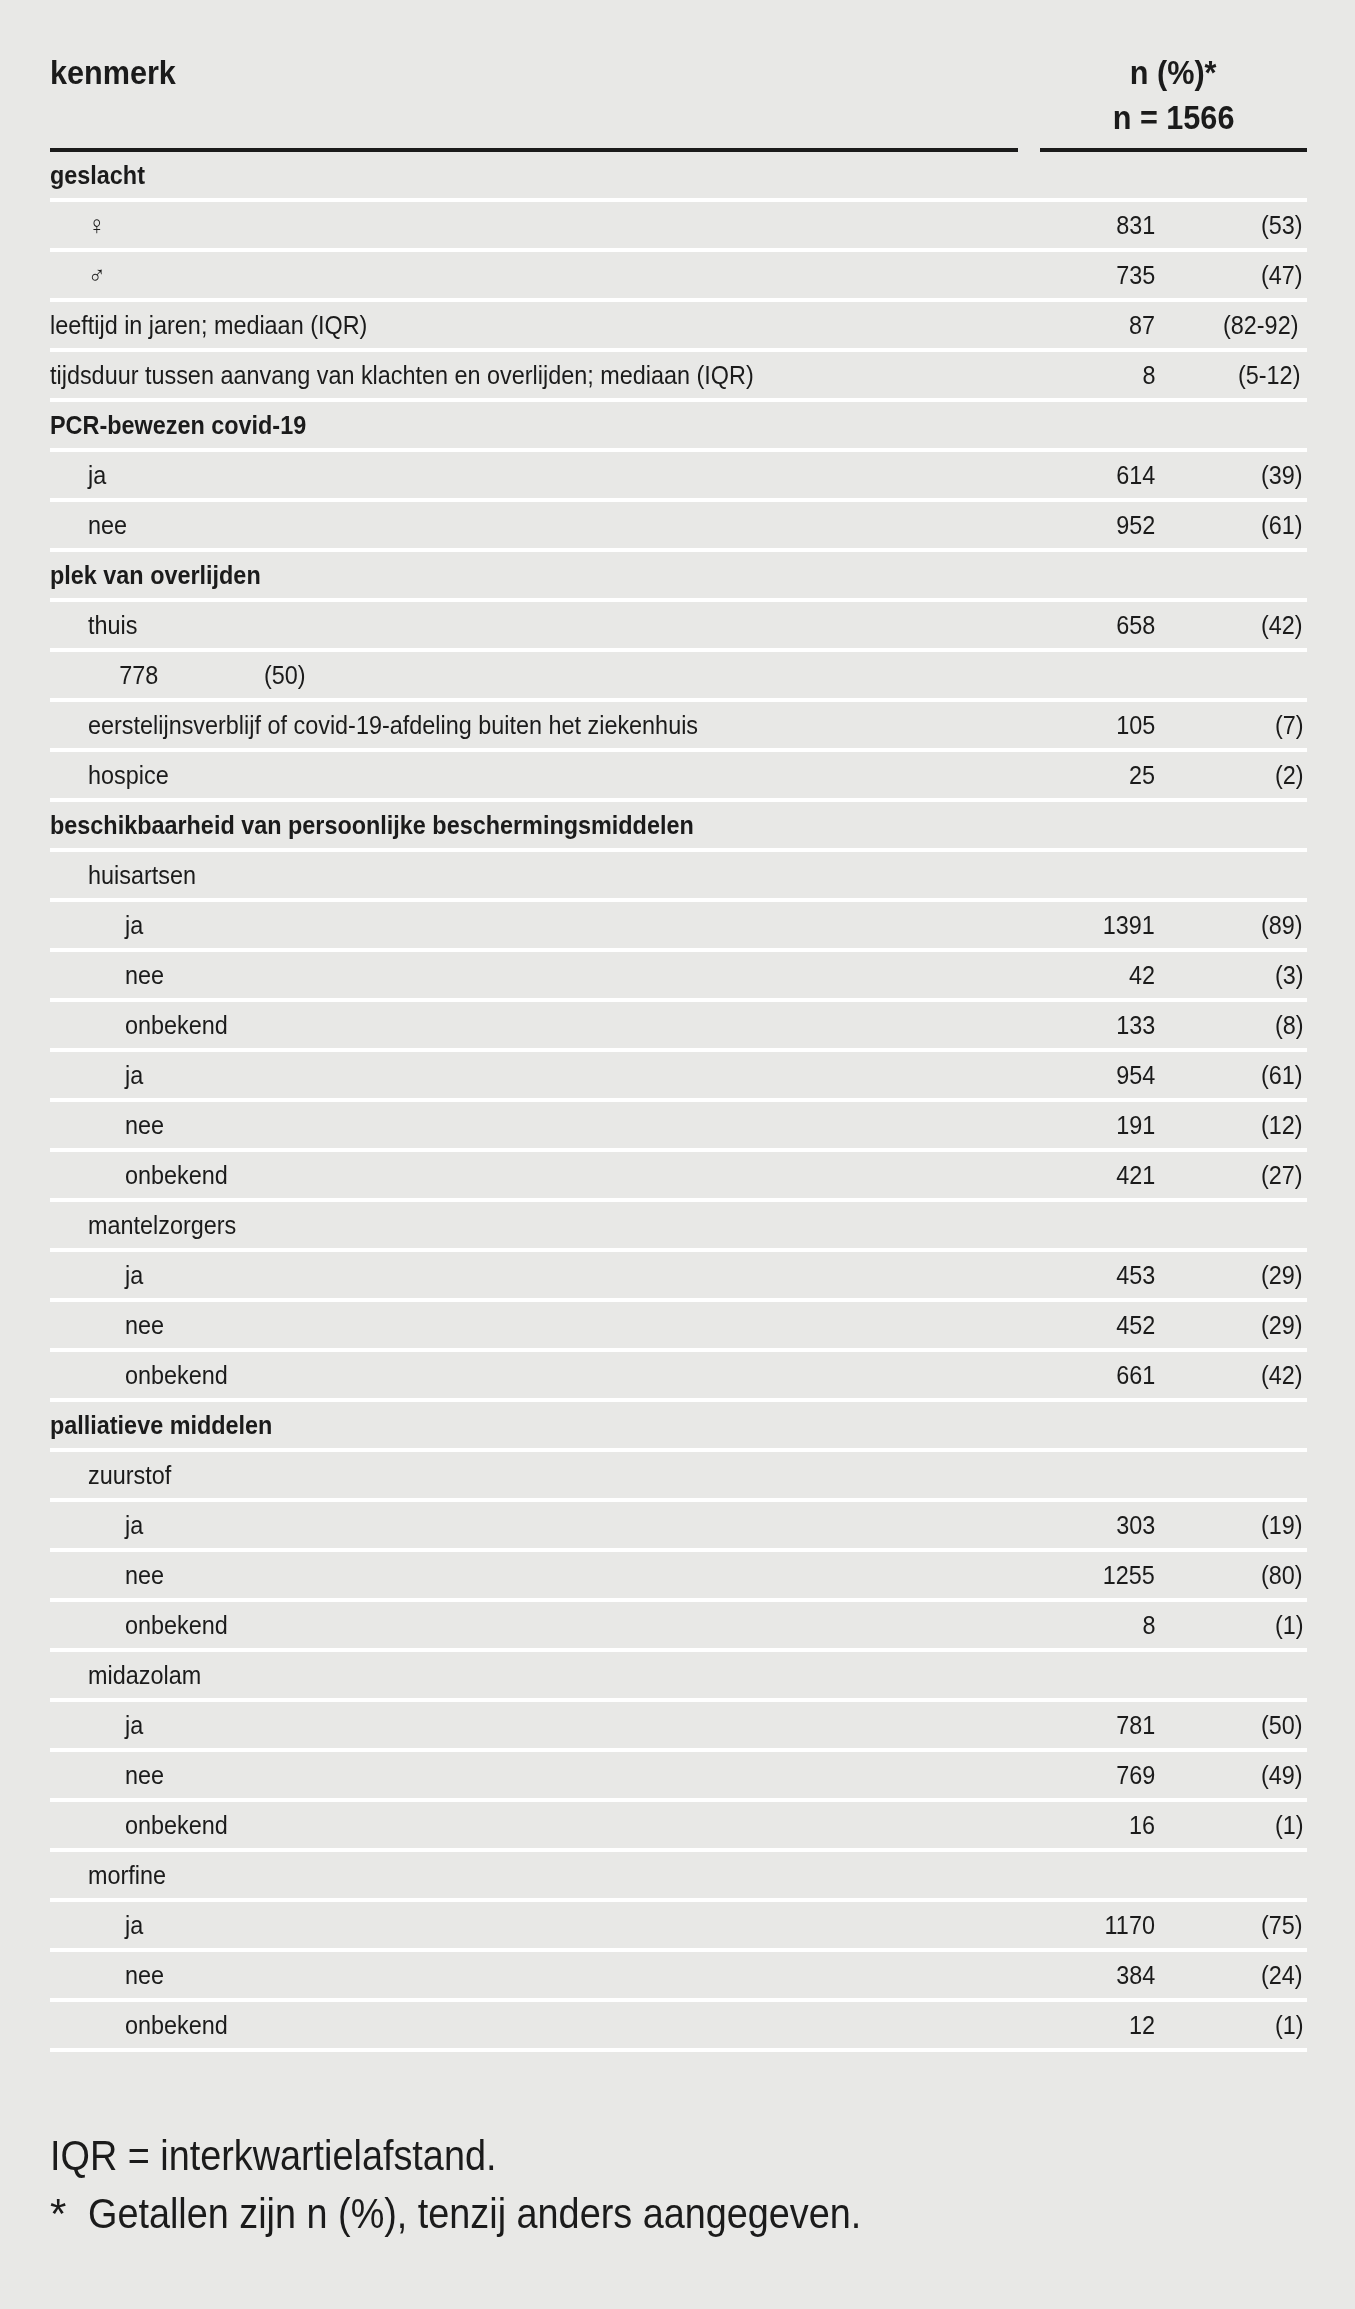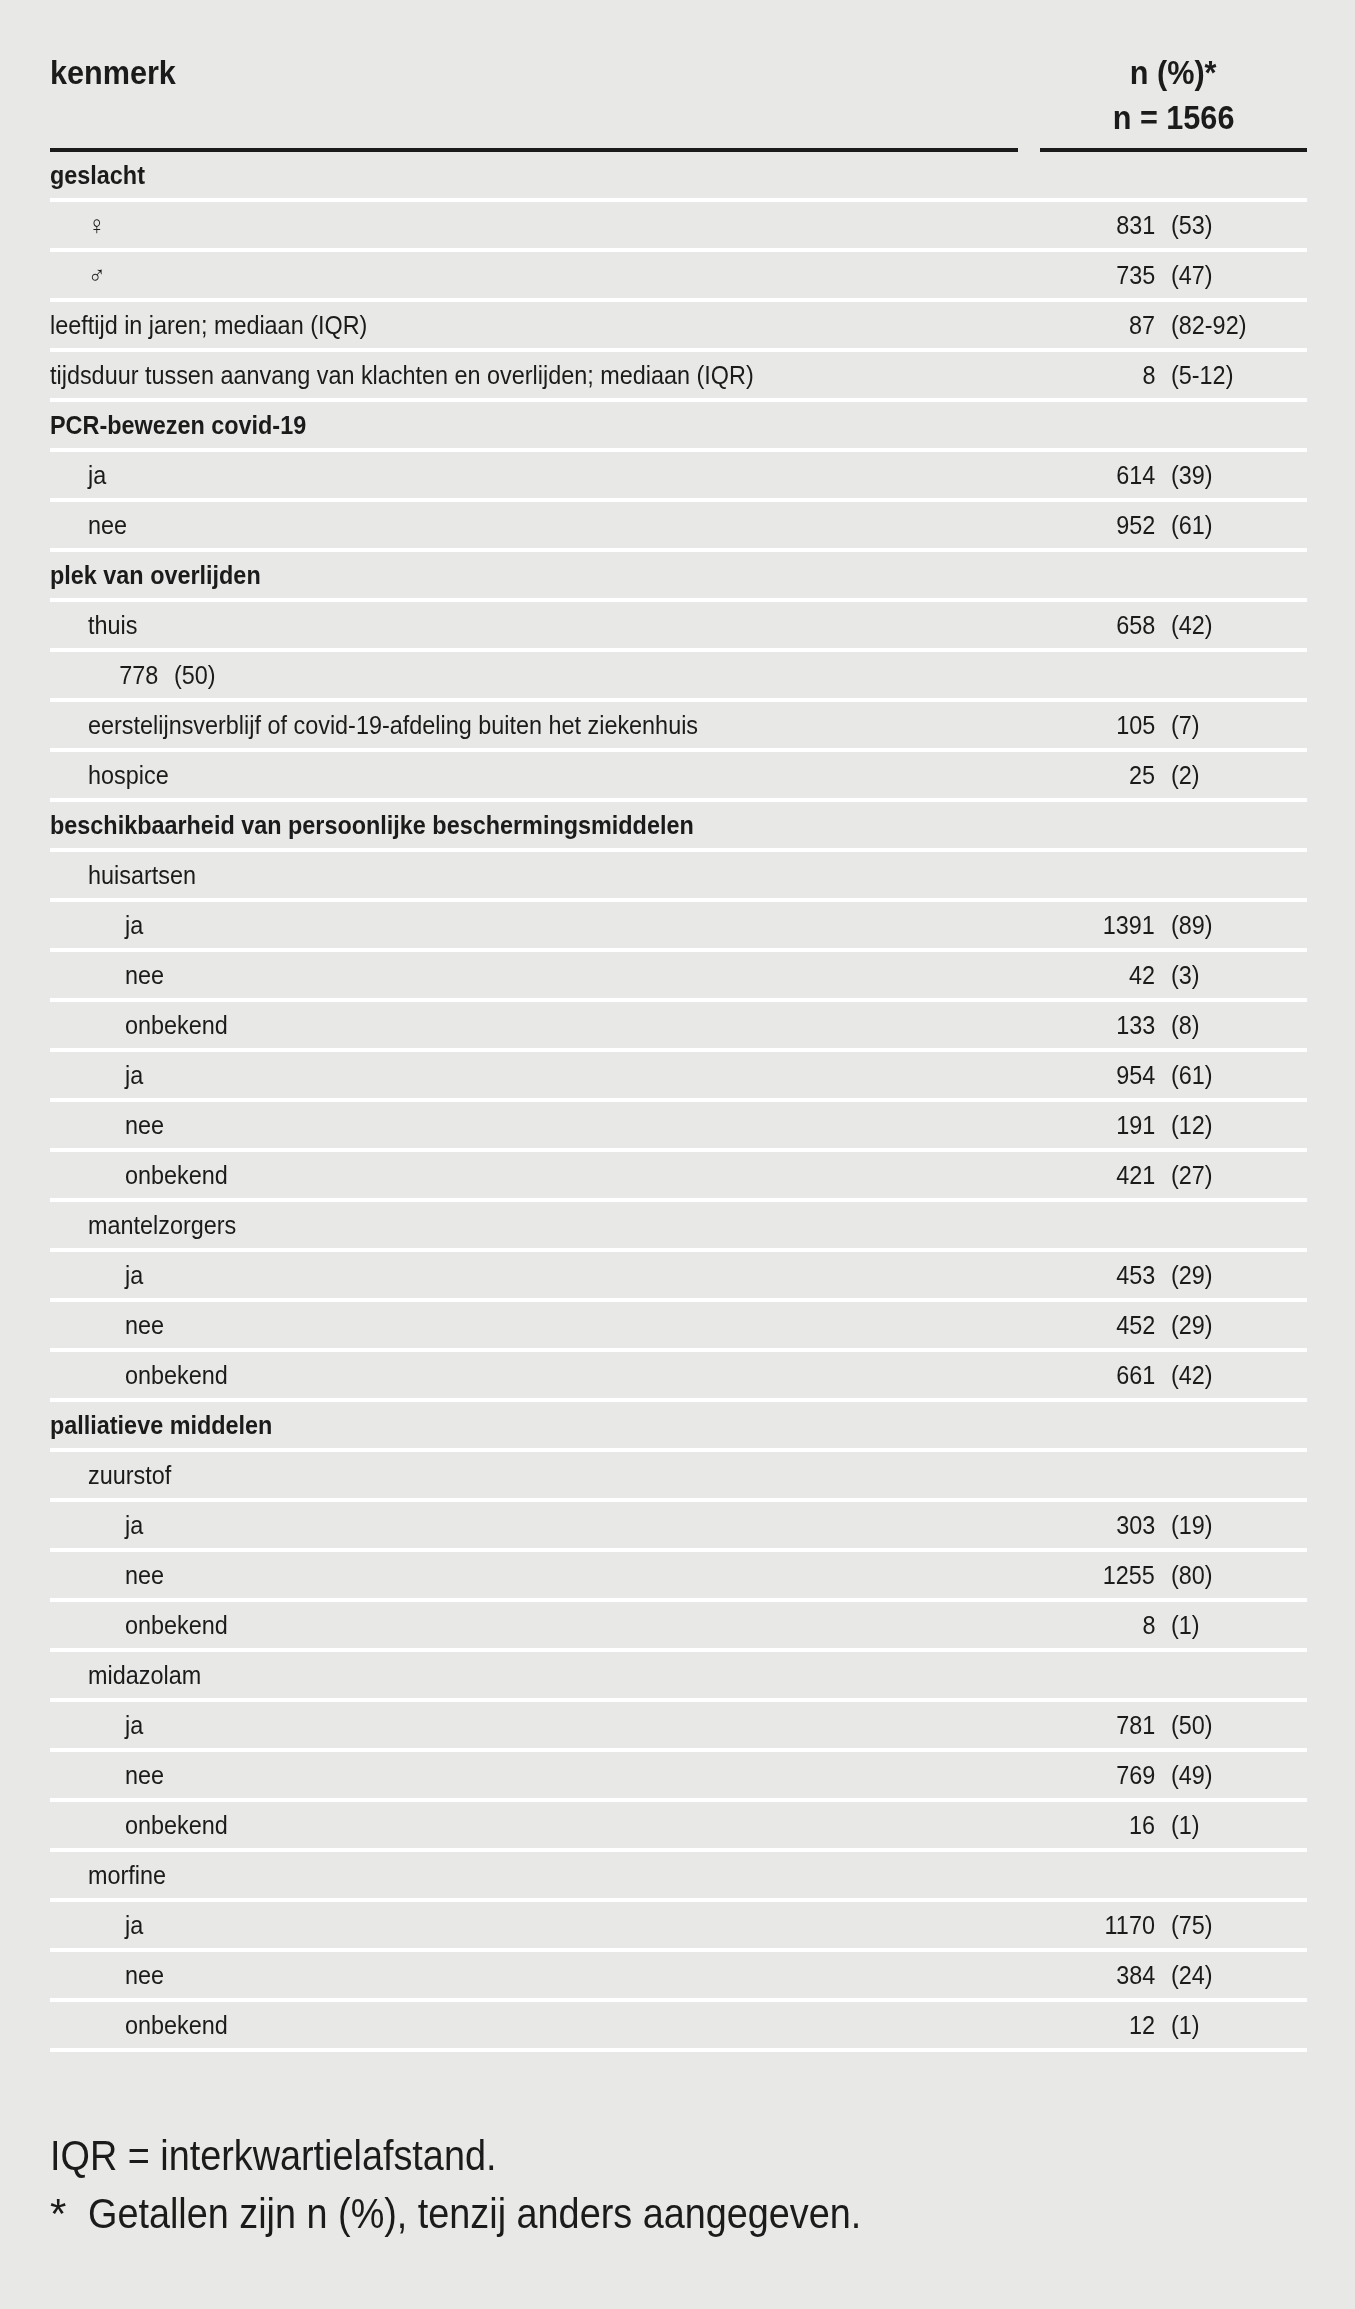--- a/index.html
+++ b/index.html
@@ -55,21 +55,21 @@
   .row-label{flex:1;min-width:0;white-space:nowrap;}
   .ind1 .row-label{padding-left:38px;}
   .ind2 .row-label{padding-left:75px;}
   .row-value{
     width:260px;
     flex:0 0 260px;
     display:flex;
     align-items:center;
   }
   .val-num{flex:0 0 108px;text-align:right;}
-  .val-paren{flex:1;text-align:left;margin-left:16px;}
+  .val-paren{flex:1;text-align:right;margin-left:8px;}
 
   
   .footnotes{margin-top:84px;font-size:42px;line-height:40px;}
   .fn{margin-bottom:18px;}
   .fn-flex{display:flex;}
   .fn-marker{flex:0 0 38px;}
   .fn-text{flex:1;}
 </style>
 </head>
 <body>

